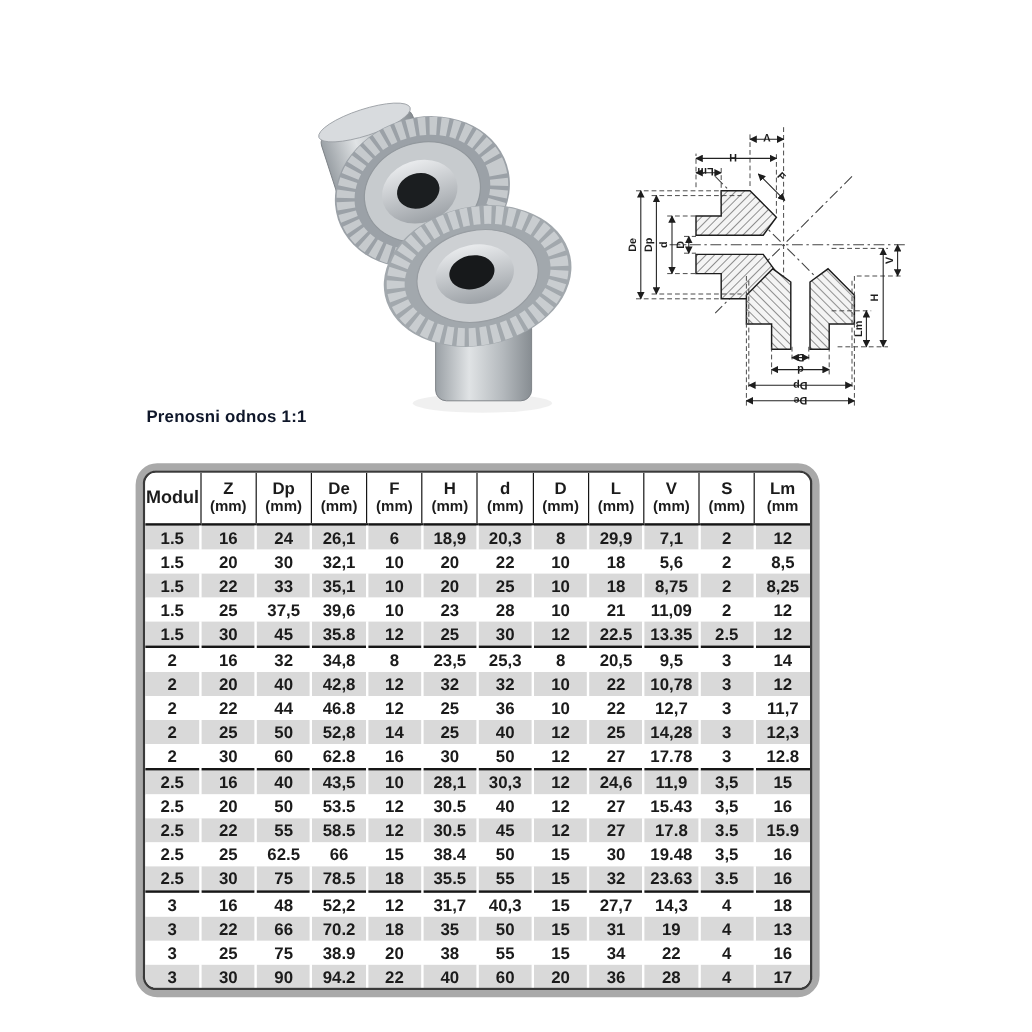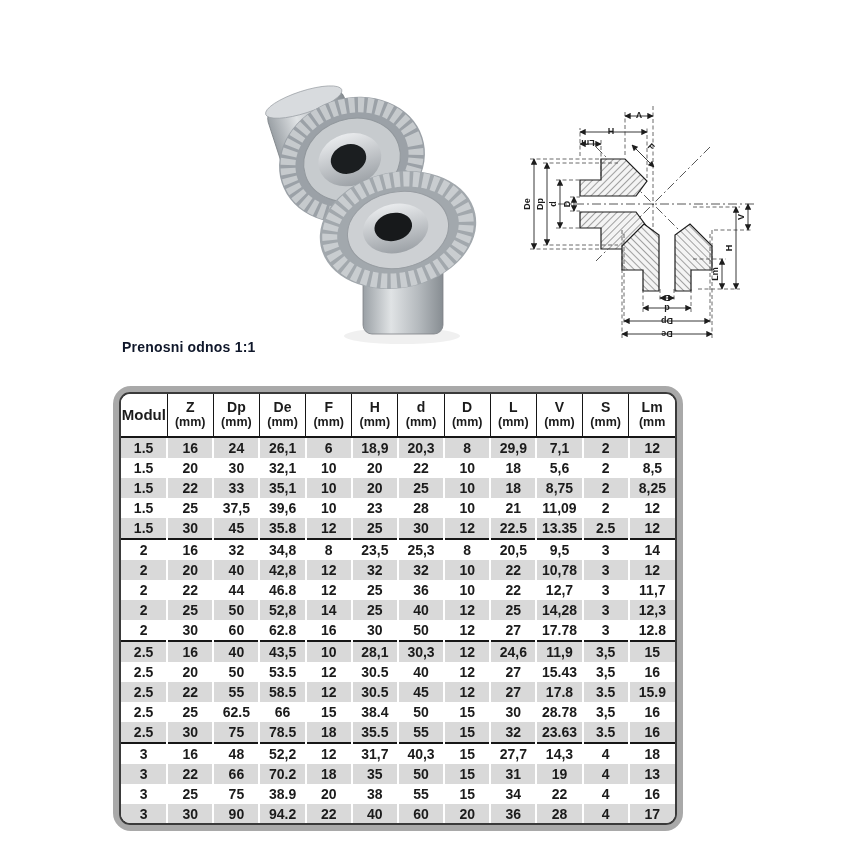--- a/index.html
+++ b/index.html
@@ -415,21 +415,21 @@
           <tr>
             <td>2.5</td>
             <td>25</td>
             <td>62.5</td>
             <td>66</td>
             <td>15</td>
             <td>38.4</td>
             <td>50</td>
             <td>15</td>
             <td>30</td>
-            <td>28.78</td>
+            <td>19.48</td>
             <td>3,5</td>
             <td>16</td>
           </tr>
           <tr class="stripe">
             <td>2.5</td>
             <td>30</td>
             <td>75</td>
             <td>78.5</td>
             <td>18</td>
             <td>35.5</td>

